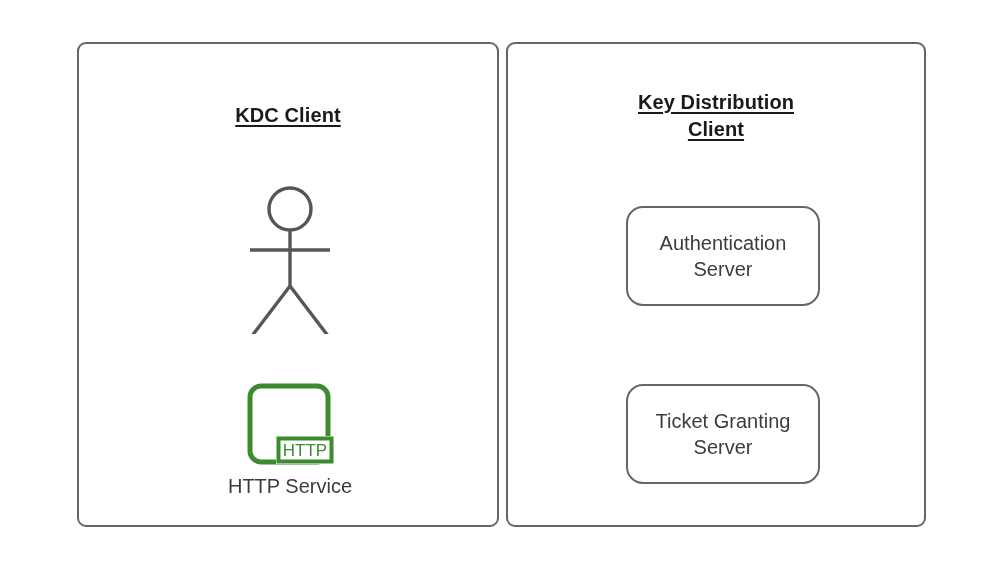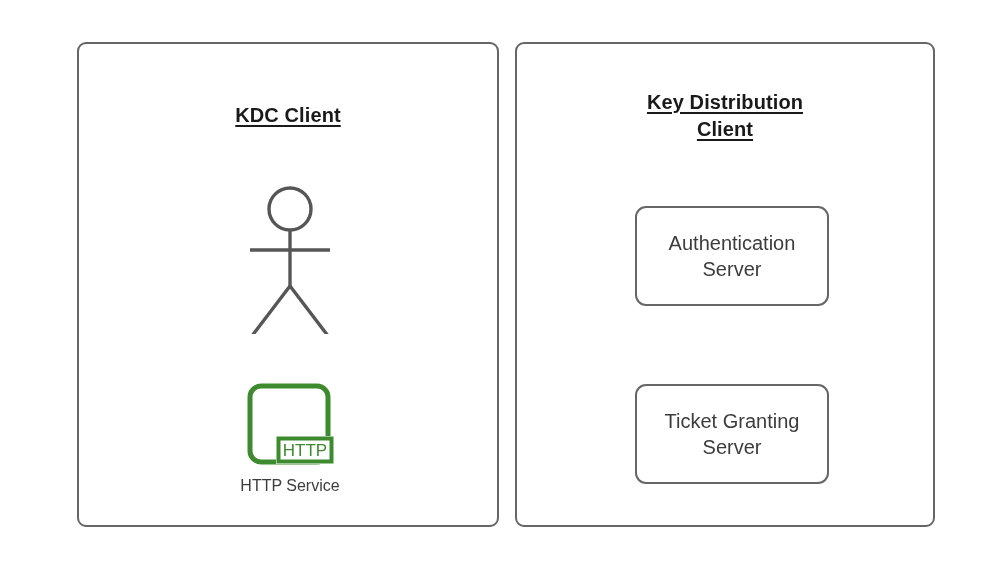--- a/index.html
+++ b/index.html
@@ -34,21 +34,20 @@
     left: 77px;
     top: 42px;
     width: 422px;
     height: 485px;
   }
   #panel-kdc {
     left: 506px;
     top: 42px;
     width: 420px;
     height: 485px;
-    margin-left: 9px;
   }
 
   .panel-title {
     position: absolute;
     left: 0;
     width: 100%;
     text-align: center;
     font-weight: bold;
     font-size: 20px;
     line-height: 27px;
@@ -93,31 +92,31 @@
     top: 339px;
     width: 90px;
     height: 86px;
   }
   #http-service-label {
     position: absolute;
     top: 430px;
     left: 0;
     width: 422px;
     text-align: center;
-    font-size: 16px;
+    font-size: 20px;
     color: #3c3c3c;
     line-height: 24px;
   }
 
   
   .server-box {
     position: absolute;
     box-sizing: border-box;
     border: 2px solid #666666;
-    border-radius: 11px;
+    border-radius: 17px;
     background: #ffffff;
     display: flex;
     align-items: center;
     justify-content: center;
   }
   #box-auth-server {
     left: 118px;
     top: 162px;
     width: 194px;
     height: 100px;

